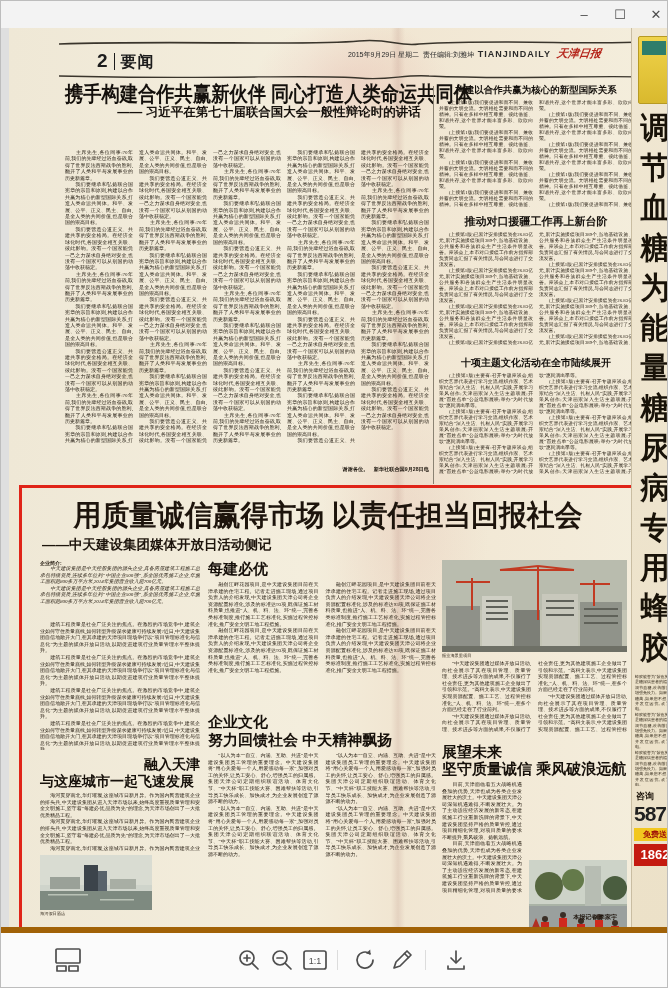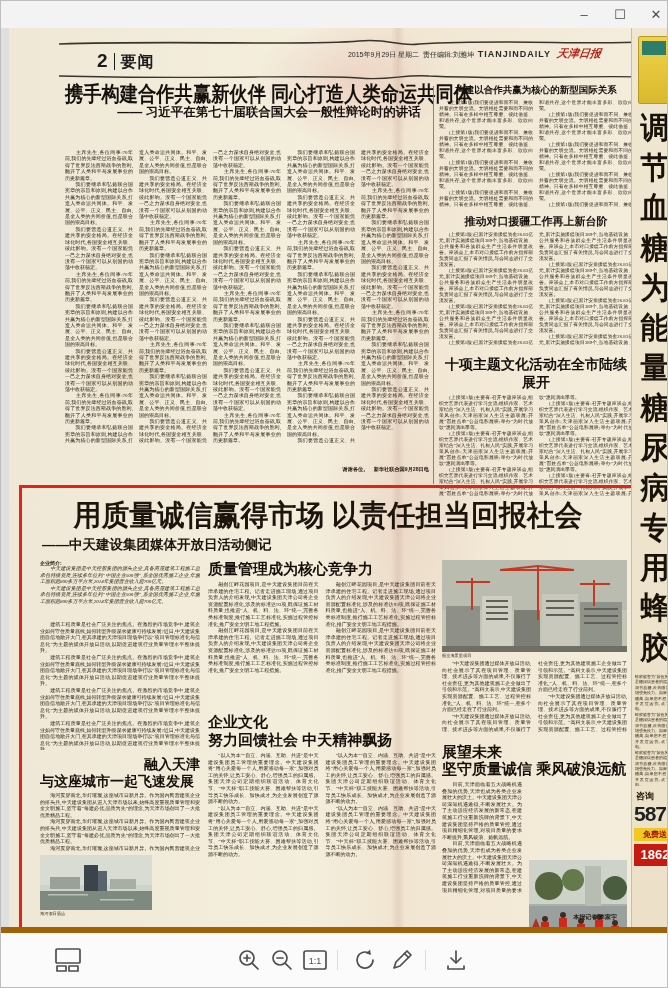--- a/index.html
+++ b/index.html
@@ -150,21 +150,21 @@
 　　(上接第1版)我们要促进和而不同、兼收并蓄的文明交流。文明相处需要和而不同的精神。只有在多样中相互尊重、彼此借鉴、和谐共存,这个世界才能丰富多彩、欣欣向荣。</div>
         <h3 style="font-size:11px;margin-top:6px;">推动对口援疆工作再上新台阶</h3>
         <div class="b2" style="height:118px;">　　(上接第1版)已累计安排援疆资金26.83亿元,累计实施援疆项目389个,当地基础设施、公共服务和各族群众生产生活条件明显改善。座谈会上,本市对口援疆工作前方指挥部负责同志汇报了有关情况,与会同志进行了交流发言。
 　　(上接第1版)已累计安排援疆资金26.83亿元,累计实施援疆项目389个,当地基础设施、公共服务和各族群众生产生活条件明显改善。座谈会上,本市对口援疆工作前方指挥部负责同志汇报了有关情况,与会同志进行了交流发言。
 　　(上接第1版)已累计安排援疆资金26.83亿元,累计实施援疆项目389个,当地基础设施、公共服务和各族群众生产生活条件明显改善。座谈会上,本市对口援疆工作前方指挥部负责同志汇报了有关情况,与会同志进行了交流发言。
 　　(上接第1版)已累计安排援疆资金26.83亿元,累计实施援疆项目389个,当地基础设施、公共服务和各族群众生产生活条件明显改善。座谈会上,本市对口援疆工作前方指挥部负责同志汇报了有关情况,与会同志进行了交流发言。
 　　(上接第1版)已累计安排援疆资金26.83亿元,累计实施援疆项目389个,当地基础设施、公共服务和各族群众生产生活条件明显改善。座谈会上,本市对口援疆工作前方指挥部负责同志汇报了有关情况,与会同志进行了交流发言。
 　　(上接第1版)已累计安排援疆资金26.83亿元,累计实施援疆项目389个,当地基础设施、公共服务和各族群众生产生活条件明显改善。座谈会上,本市对口援疆工作前方指挥部负责同志汇报了有关情况,与会同志进行了交流发言。
 　　(上接第1版)已累计安排援疆资金26.83亿元,累计实施援疆项目389个,当地基础设施、公共服务和各族群众生产生活条件明显改善。座谈会上,本市对口援疆工作前方指挥部负责同志汇报了有关情况,与会同志进行了交流发言。
 　　(上接第1版)已累计安排援疆资金26.83亿元,累计实施援疆项目389个,当地基础设施、公共服务和各族群众生产生活条件明显改善。座谈会上,本市对口援疆工作前方指挥部负责同志汇报了有关情况,与会同志进行了交流发言。</div>
-        <h3 style="font-size:14px;margin-top:6px;">十项主题文化活动在全市陆续展开</h3>
+        <h3 style="font-size:10px;margin-top:6px;">十项主题文化活动在全市陆续展开</h3>
         <div class="b2" style="height:106px;">　　(上接第1版)主要有:召开专题座谈会,组织文艺界代表进行学习交流;组织作家、艺术家结合“深入生活、扎根人民”实践,开展学习采风创作;天津画家深入生活主题联展;开展“百姓点单”公益电影展映;举办“为时代放歌”惠民演出季等。
 　　(上接第1版)主要有:召开专题座谈会,组织文艺界代表进行学习交流;组织作家、艺术家结合“深入生活、扎根人民”实践,开展学习采风创作;天津画家深入生活主题联展;开展“百姓点单”公益电影展映;举办“为时代放歌”惠民演出季等。
 　　(上接第1版)主要有:召开专题座谈会,组织文艺界代表进行学习交流;组织作家、艺术家结合“深入生活、扎根人民”实践,开展学习采风创作;天津画家深入生活主题联展;开展“百姓点单”公益电影展映;举办“为时代放歌”惠民演出季等。
 　　(上接第1版)主要有:召开专题座谈会,组织文艺界代表进行学习交流;组织作家、艺术家结合“深入生活、扎根人民”实践,开展学习采风创作;天津画家深入生活主题联展;开展“百姓点单”公益电影展映;举办“为时代放歌”惠民演出季等。
 　　(上接第1版)主要有:召开专题座谈会,组织文艺界代表进行学习交流;组织作家、艺术家结合“深入生活、扎根人民”实践,开展学习采风创作;天津画家深入生活主题联展;开展“百姓点单”公益电影展映;举办“为时代放歌”惠民演出季等。
 　　(上接第1版)主要有:召开专题座谈会,组织文艺界代表进行学习交流;组织作家、艺术家结合“深入生活、扎根人民”实践,开展学习采风创作;天津画家深入生活主题联展;开展“百姓点单”公益电影展映;举办“为时代放歌”惠民演出季等。</div>
       </div>
 
       <div class="feature">
         <div class="f-h1">用质量诚信赢得市场  以责任担当回报社会</div>
@@ -195,21 +195,21 @@
               <rect x="70" y="24" width="26" height="10" fill="#a8aea4"></rect>
               <rect y="36" width="112" height="19" fill="#7e8a80"></rect>
               <rect x="8" y="39" width="40" height="1.5" fill="#b9c2b6"></rect>
               <rect x="60" y="44" width="34" height="1.5" fill="#b9c2b6"></rect>
             </svg>
           </div>
           <div class="cap">海河假日酒店</div>
         </div>
 
         <div style="position:absolute;left:186px;top:72px;width:228px;">
-          <p class="kick" style="font-size:15px;">质量管理成为核心竞争力</p>
+          <p class="kick" style="font-size:15px;">每建必优</p>
           <div class="tinybody" style="height:132px;margin-top:5px;column-count:2;column-gap:7px;">　　融创江畔花园项目,是中天建设集团目前在天津承建的住宅工程。记者走进施工现场,通过项目负责人的介绍发现,中天建设集团天津公司将企业资源配置标准化,涉及的标准达93项,既保证施工材料质量,也推进“人、机、料、法、环”统一,完善各类标准制度,推行施工工艺标准化,实施过程管控标准化,推广安全文明工地工程措施。
 　　融创江畔花园项目,是中天建设集团目前在天津承建的住宅工程。记者走进施工现场,通过项目负责人的介绍发现,中天建设集团天津公司将企业资源配置标准化,涉及的标准达93项,既保证施工材料质量,也推进“人、机、料、法、环”统一,完善各类标准制度,推行施工工艺标准化,实施过程管控标准化,推广安全文明工地工程措施。
 　　融创江畔花园项目,是中天建设集团目前在天津承建的住宅工程。记者走进施工现场,通过项目负责人的介绍发现,中天建设集团天津公司将企业资源配置标准化,涉及的标准达93项,既保证施工材料质量,也推进“人、机、料、法、环”统一,完善各类标准制度,推行施工工艺标准化,实施过程管控标准化,推广安全文明工地工程措施。
 　　融创江畔花园项目,是中天建设集团目前在天津承建的住宅工程。记者走进施工现场,通过项目负责人的介绍发现,中天建设集团天津公司将企业资源配置标准化,涉及的标准达93项,既保证施工材料质量,也推进“人、机、料、法、环”统一,完善各类标准制度,推行施工工艺标准化,实施过程管控标准化,推广安全文明工地工程措施。</div>
           <p class="kick" style="font-size:15px;font-family:Liberation Serif, serif;">企业文化</p>
           <p class="kick" style="font-size:15px;">努力回馈社会  中天精神飘扬</p>
           <div class="tinybody" style="height:146px;margin-top:5px;column-count:2;column-gap:7px;">　　“以人为本”“自立、内涵、互助、共进”是中天建设集团员工管理的重要理念。中天建设集团将“用心关爱每一个人,用爱感动每一家”,加强对员工的关怀,让员工安心、舒心,增强员工的归属感。集团天津公司定期组织联谊活动、体育文化节、“中天杯”职工技能大赛、困难帮扶等活动,引导员工快乐成长、加快成才,为企业发展创造了源源不断的动力。
 　　“以人为本”“自立、内涵、互助、共进”是中天建设集团员工管理的重要理念。中天建设集团将“用心关爱每一个人,用爱感动每一家”,加强对员工的关怀,让员工安心、舒心,增强员工的归属感。集团天津公司定期组织联谊活动、体育文化节、“中天杯”职工技能大赛、困难帮扶等活动,引导员工快乐成长、加快成才,为企业发展创造了源源不断的动力。
 　　“以人为本”“自立、内涵、互助、共进”是中天建设集团员工管理的重要理念。中天建设集团将“用心关爱每一个人,用爱感动每一家”,加强对员工的关怀,让员工安心、舒心,增强员工的归属感。集团天津公司定期组织联谊活动、体育文化节、“中天杯”职工技能大赛、困难帮扶等活动,引导员工快乐成长、加快成才,为企业发展创造了源源不断的动力。
 　　“以人为本”“自立、内涵、互助、共进”是中天建设集团员工管理的重要理念。中天建设集团将“用心关爱每一个人,用爱感动每一家”,加强对员工的关怀,让员工安心、舒心,增强员工的归属感。集团天津公司定期组织联谊活动、体育文化节、“中天杯”职工技能大赛、困难帮扶等活动,引导员工快乐成长、加快成才,为企业发展创造了源源不断的动力。</div>

